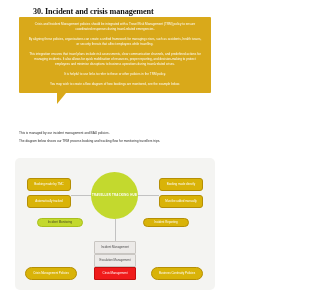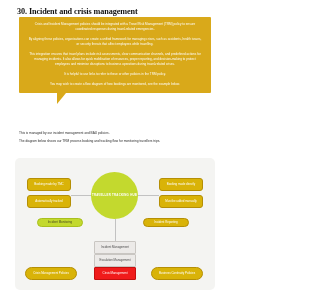--- a/index.html
+++ b/index.html
@@ -5,21 +5,21 @@
   * { box-sizing: border-box; margin: 0; padding: 0; }
   html, body {
     width: 230px; height: 300px;
     background: #ffffff;
     font-family: "Liberation Sans", sans-serif;
     overflow: hidden;
   }
   .page { position: relative; width: 230px; height: 300px; padding: 0; }
 
   .doc-title {
-    position: absolute; left: 17px; top: 7px;
+    position: absolute; left: 33px; top: 7px;
     font-family: "Liberation Serif", serif;
     font-weight: bold; font-size: 8.2px; color: #111111;
     letter-spacing: -0.1px;
   }
 
   
   .callout-wrap { position: absolute; left: 19px; top: 17px; width: 192px; }
   .callout {
     background: #D9A91A;
     padding: 5px 9px 6px 9px;

